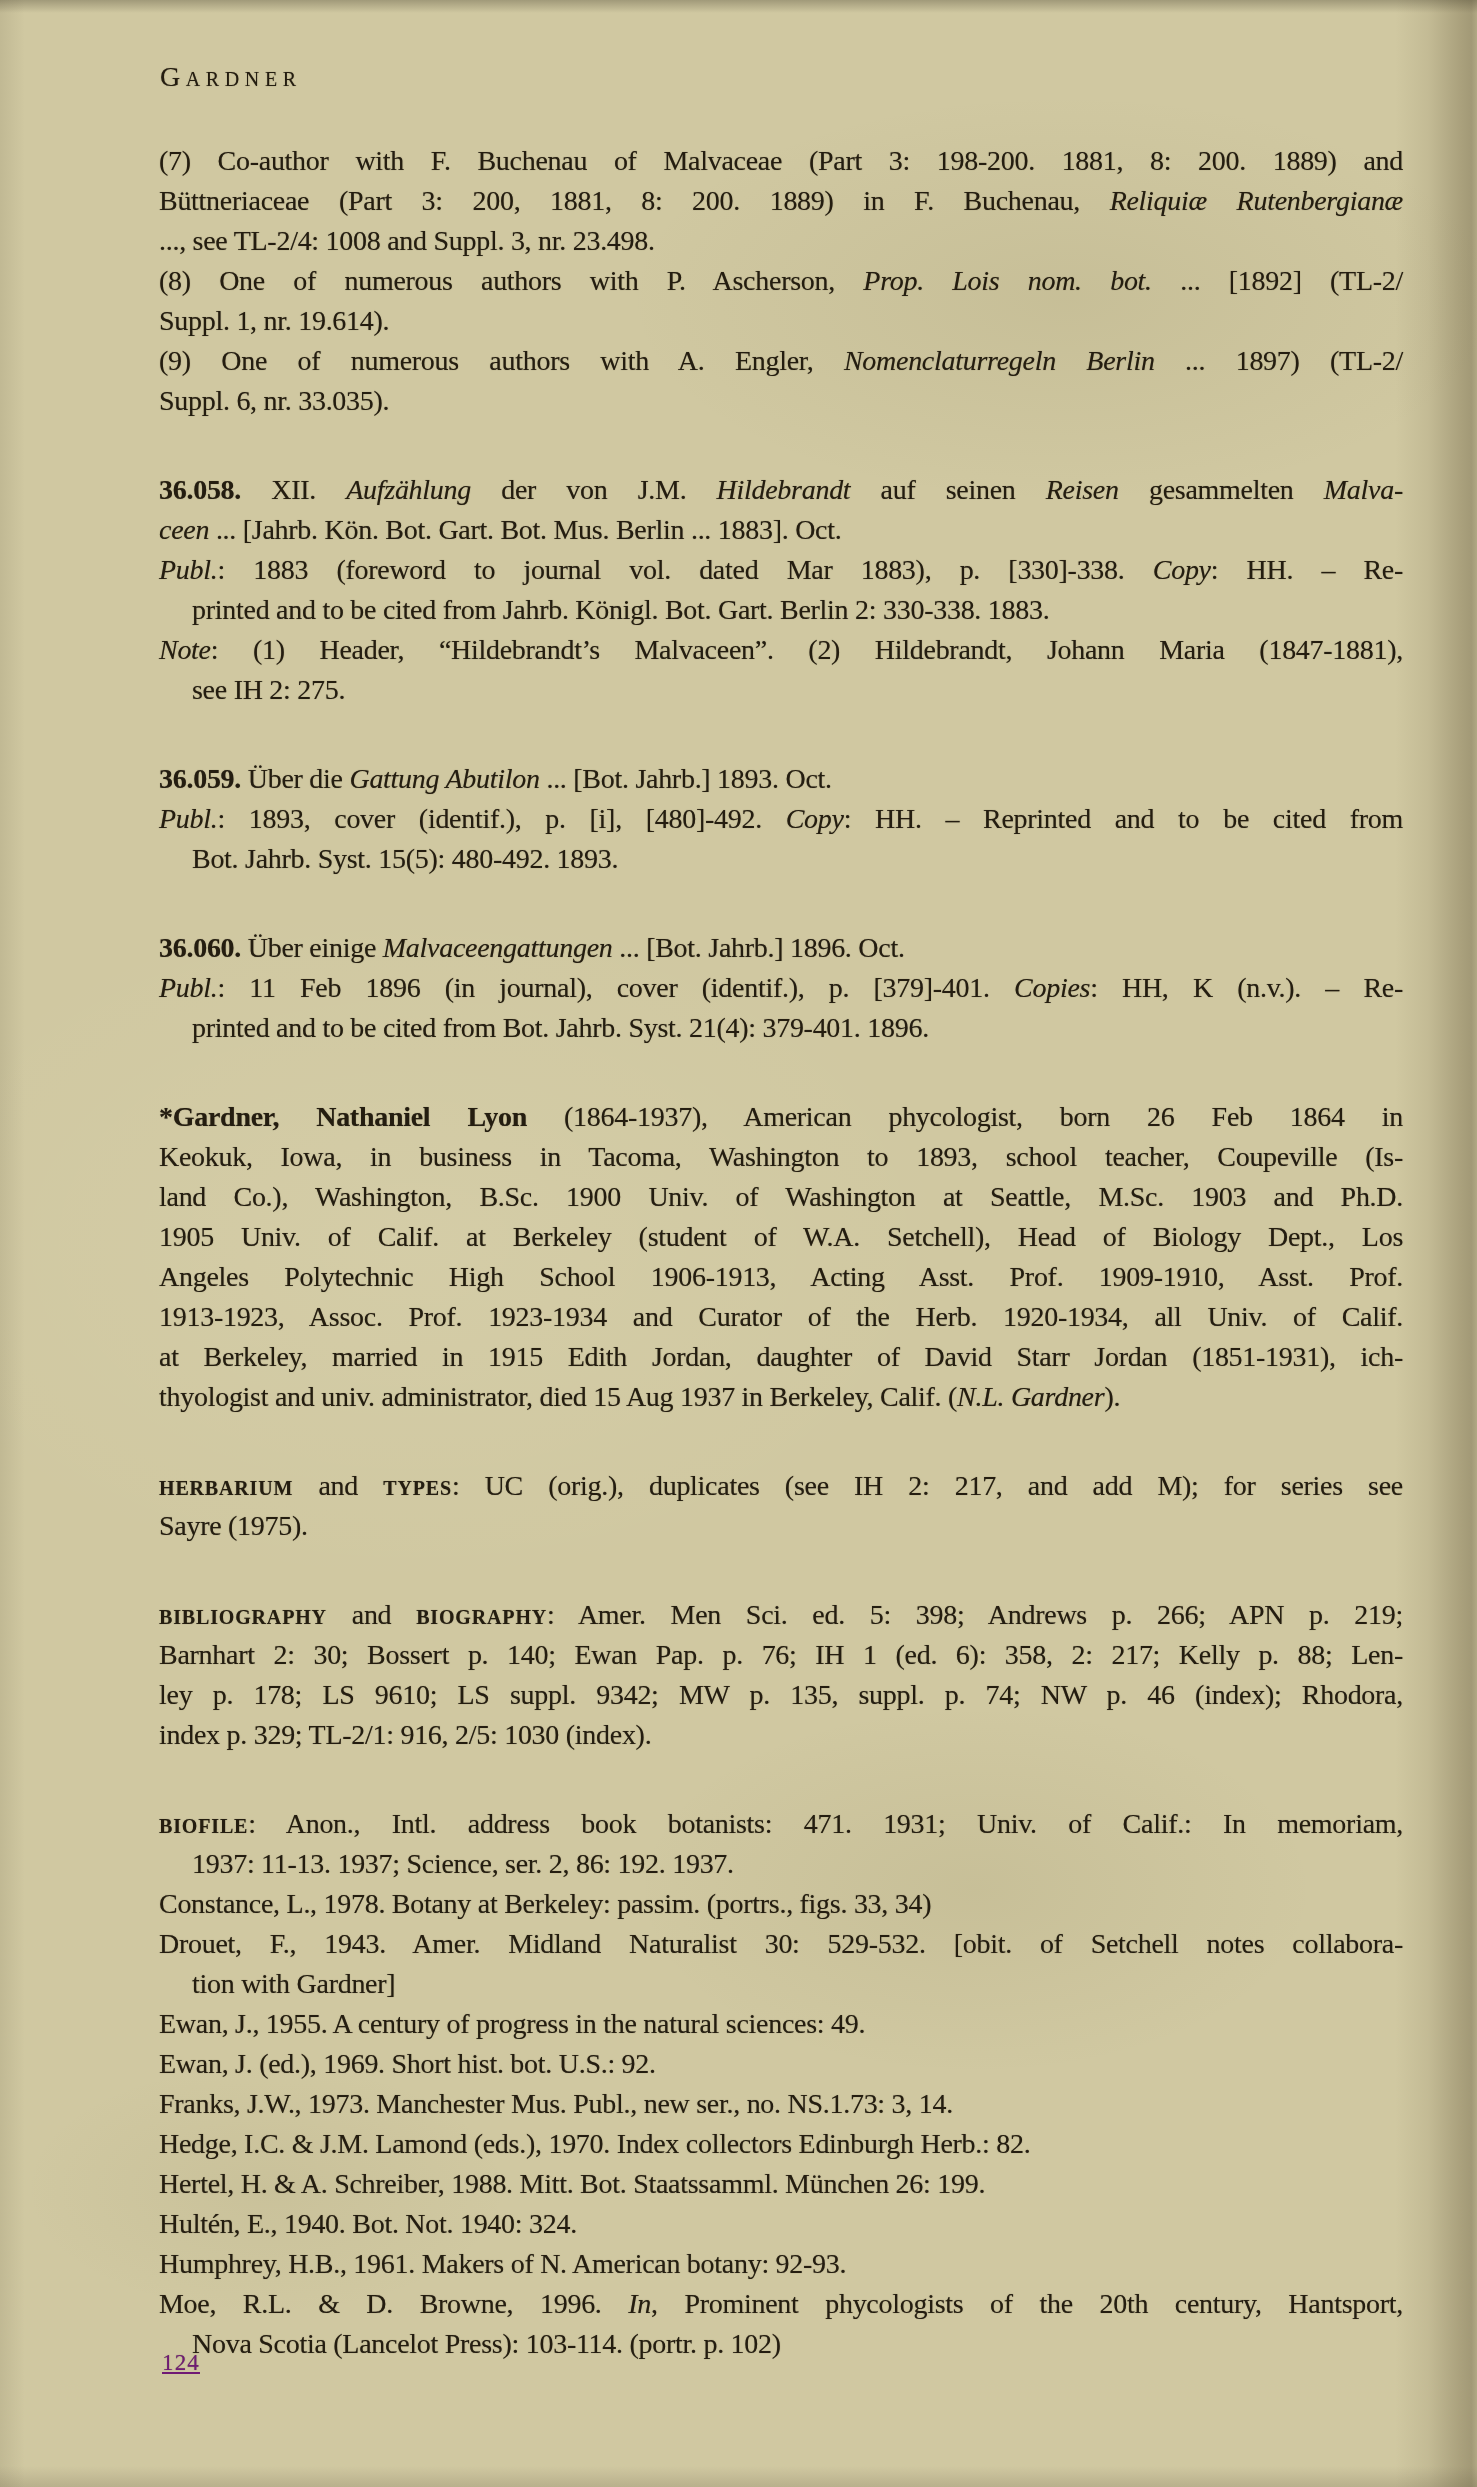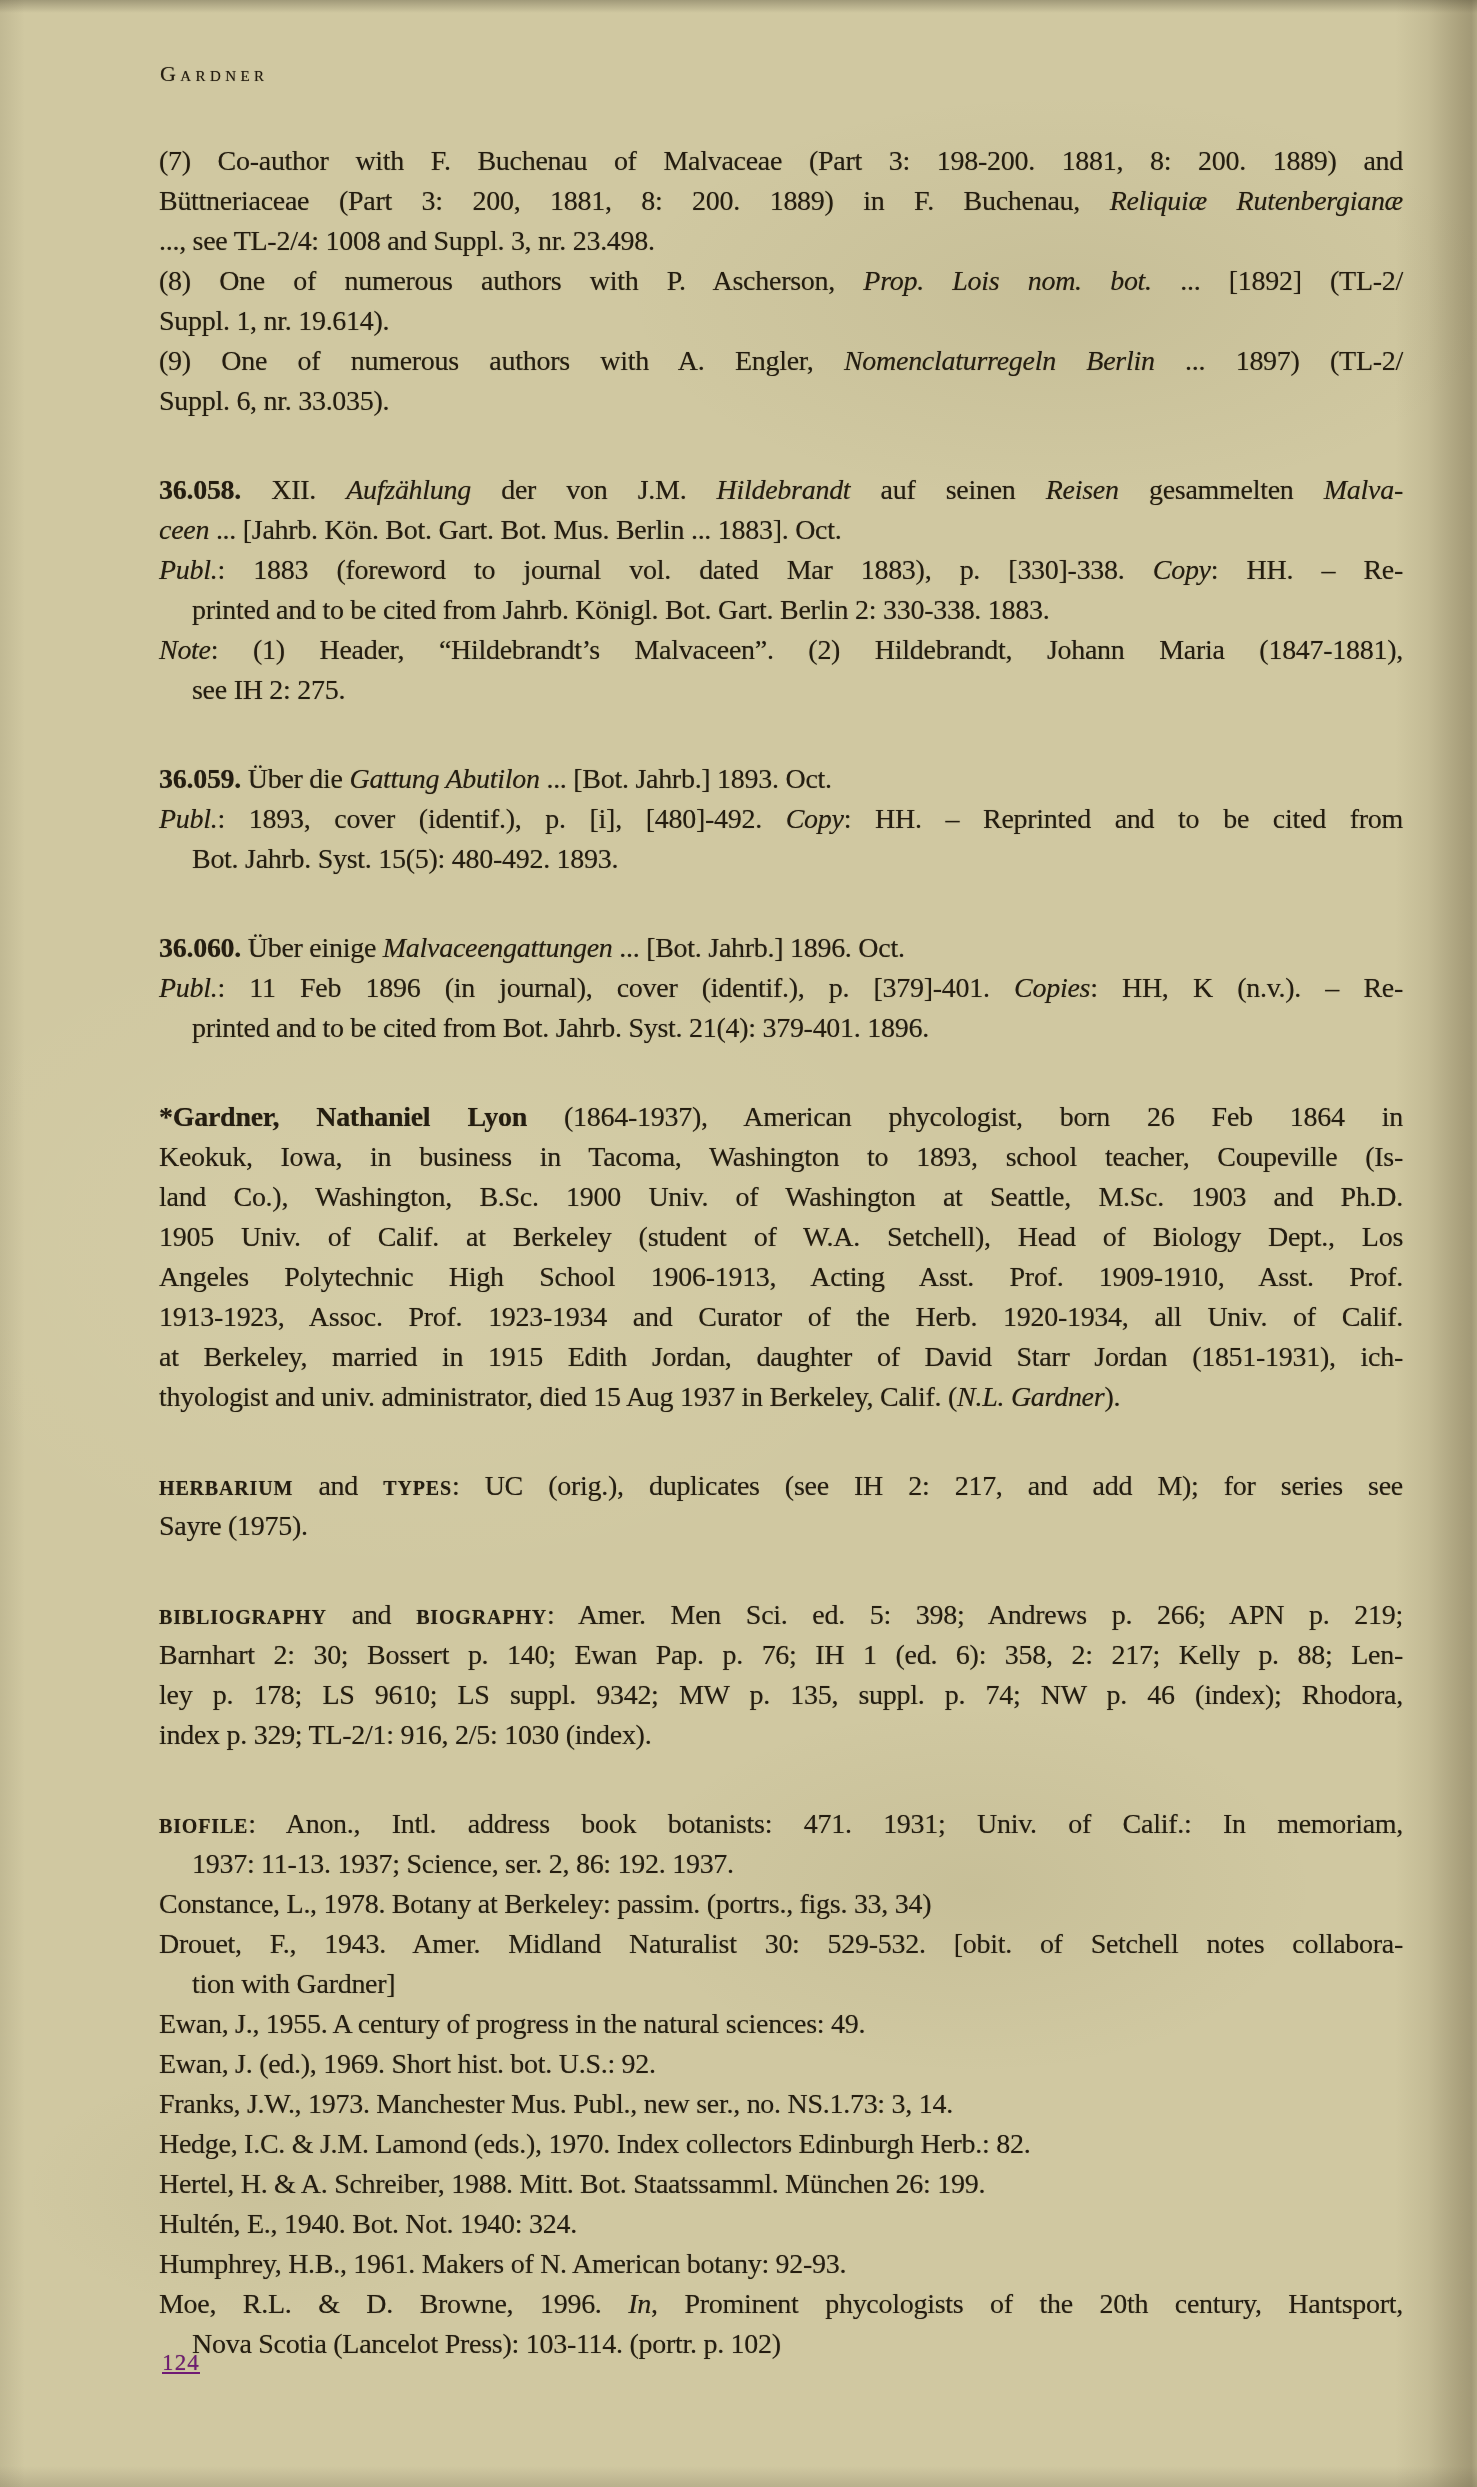--- a/index.html
+++ b/index.html
@@ -25,21 +25,21 @@
       rgba(84,72,42,0.30) 78%, rgba(74,63,36,0.34) 92%, rgba(90,79,48,0.24) 100%);}
   .edge-top{left:0;right:0;top:0;height:12.5px;
     background:linear-gradient(to bottom, rgba(52,47,30,0.30), rgba(52,47,30,0) 100%);}
   .edge-bottom{left:0;right:0;bottom:0;height:21px;
     background:linear-gradient(to top, rgba(58,50,30,0.16), rgba(58,50,30,0) 100%);}
   .edge-left{top:0;bottom:0;left:0;width:25px;
     background:linear-gradient(to right, rgba(58,50,30,0.10), rgba(58,50,30,0) 100%);}
 
   .running-head{
     position:absolute;left:160px;top:61px;
-    font-size:22px;font-variant:small-caps;letter-spacing:0.20em;
+    font-size:28px;font-variant:small-caps;letter-spacing:0.20em;
     color:#241d10;text-shadow:0 0 0.9px rgba(36,29,16,0.55);text-align:right;
   }
   .text-column{
     position:absolute;left:159px;top:141px;width:1244px;
     font-size:28px;color:#241d10;
     text-shadow:0 0 0.9px rgba(36,29,16,0.5);
   }
   .block{margin-top:49px;}
   .block:first-child{margin-top:0;}
   .line{line-height:40px;min-height:40px;letter-spacing:-0.01em;}

